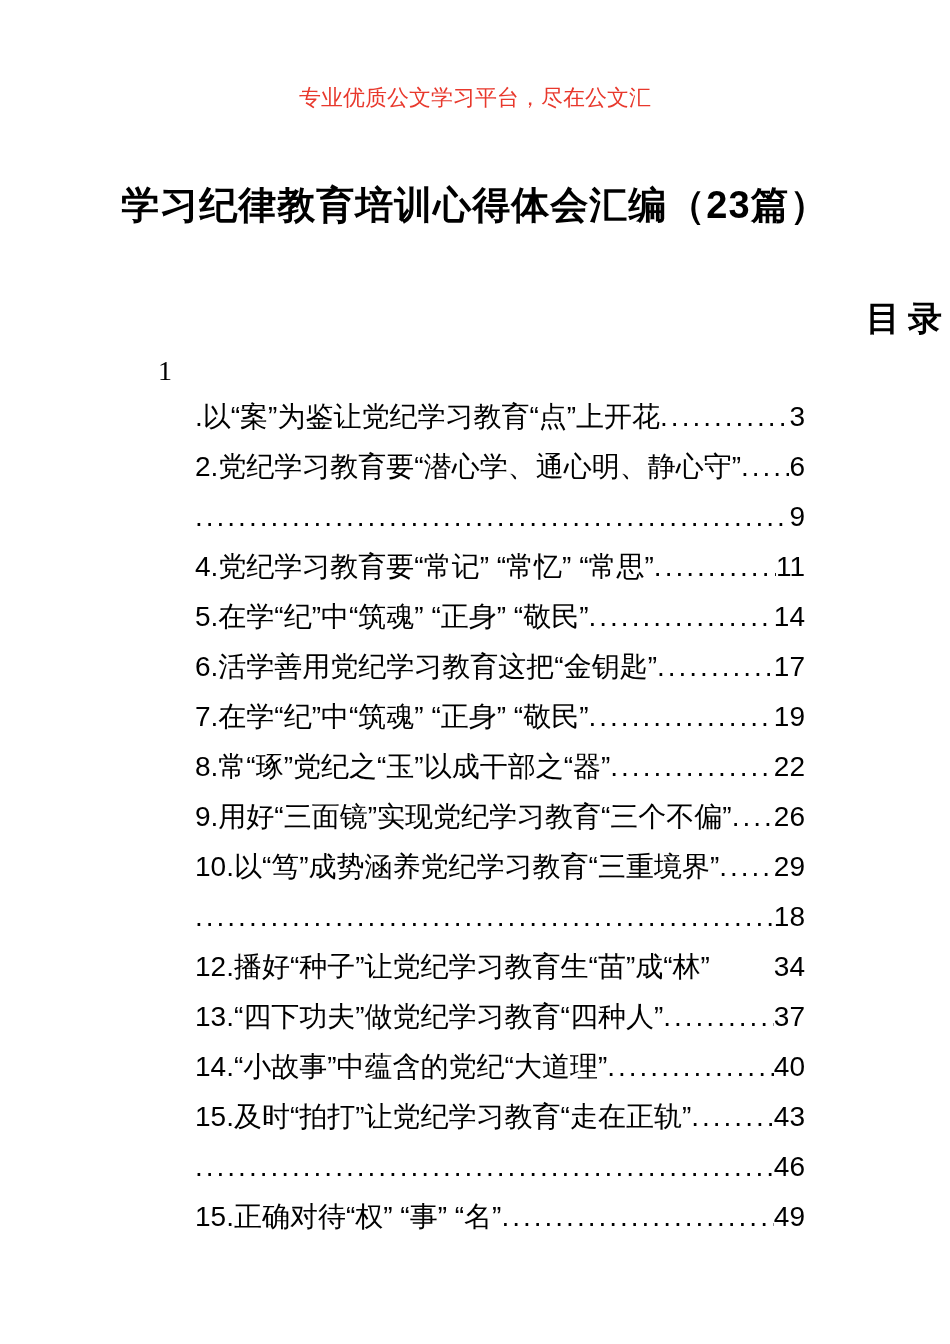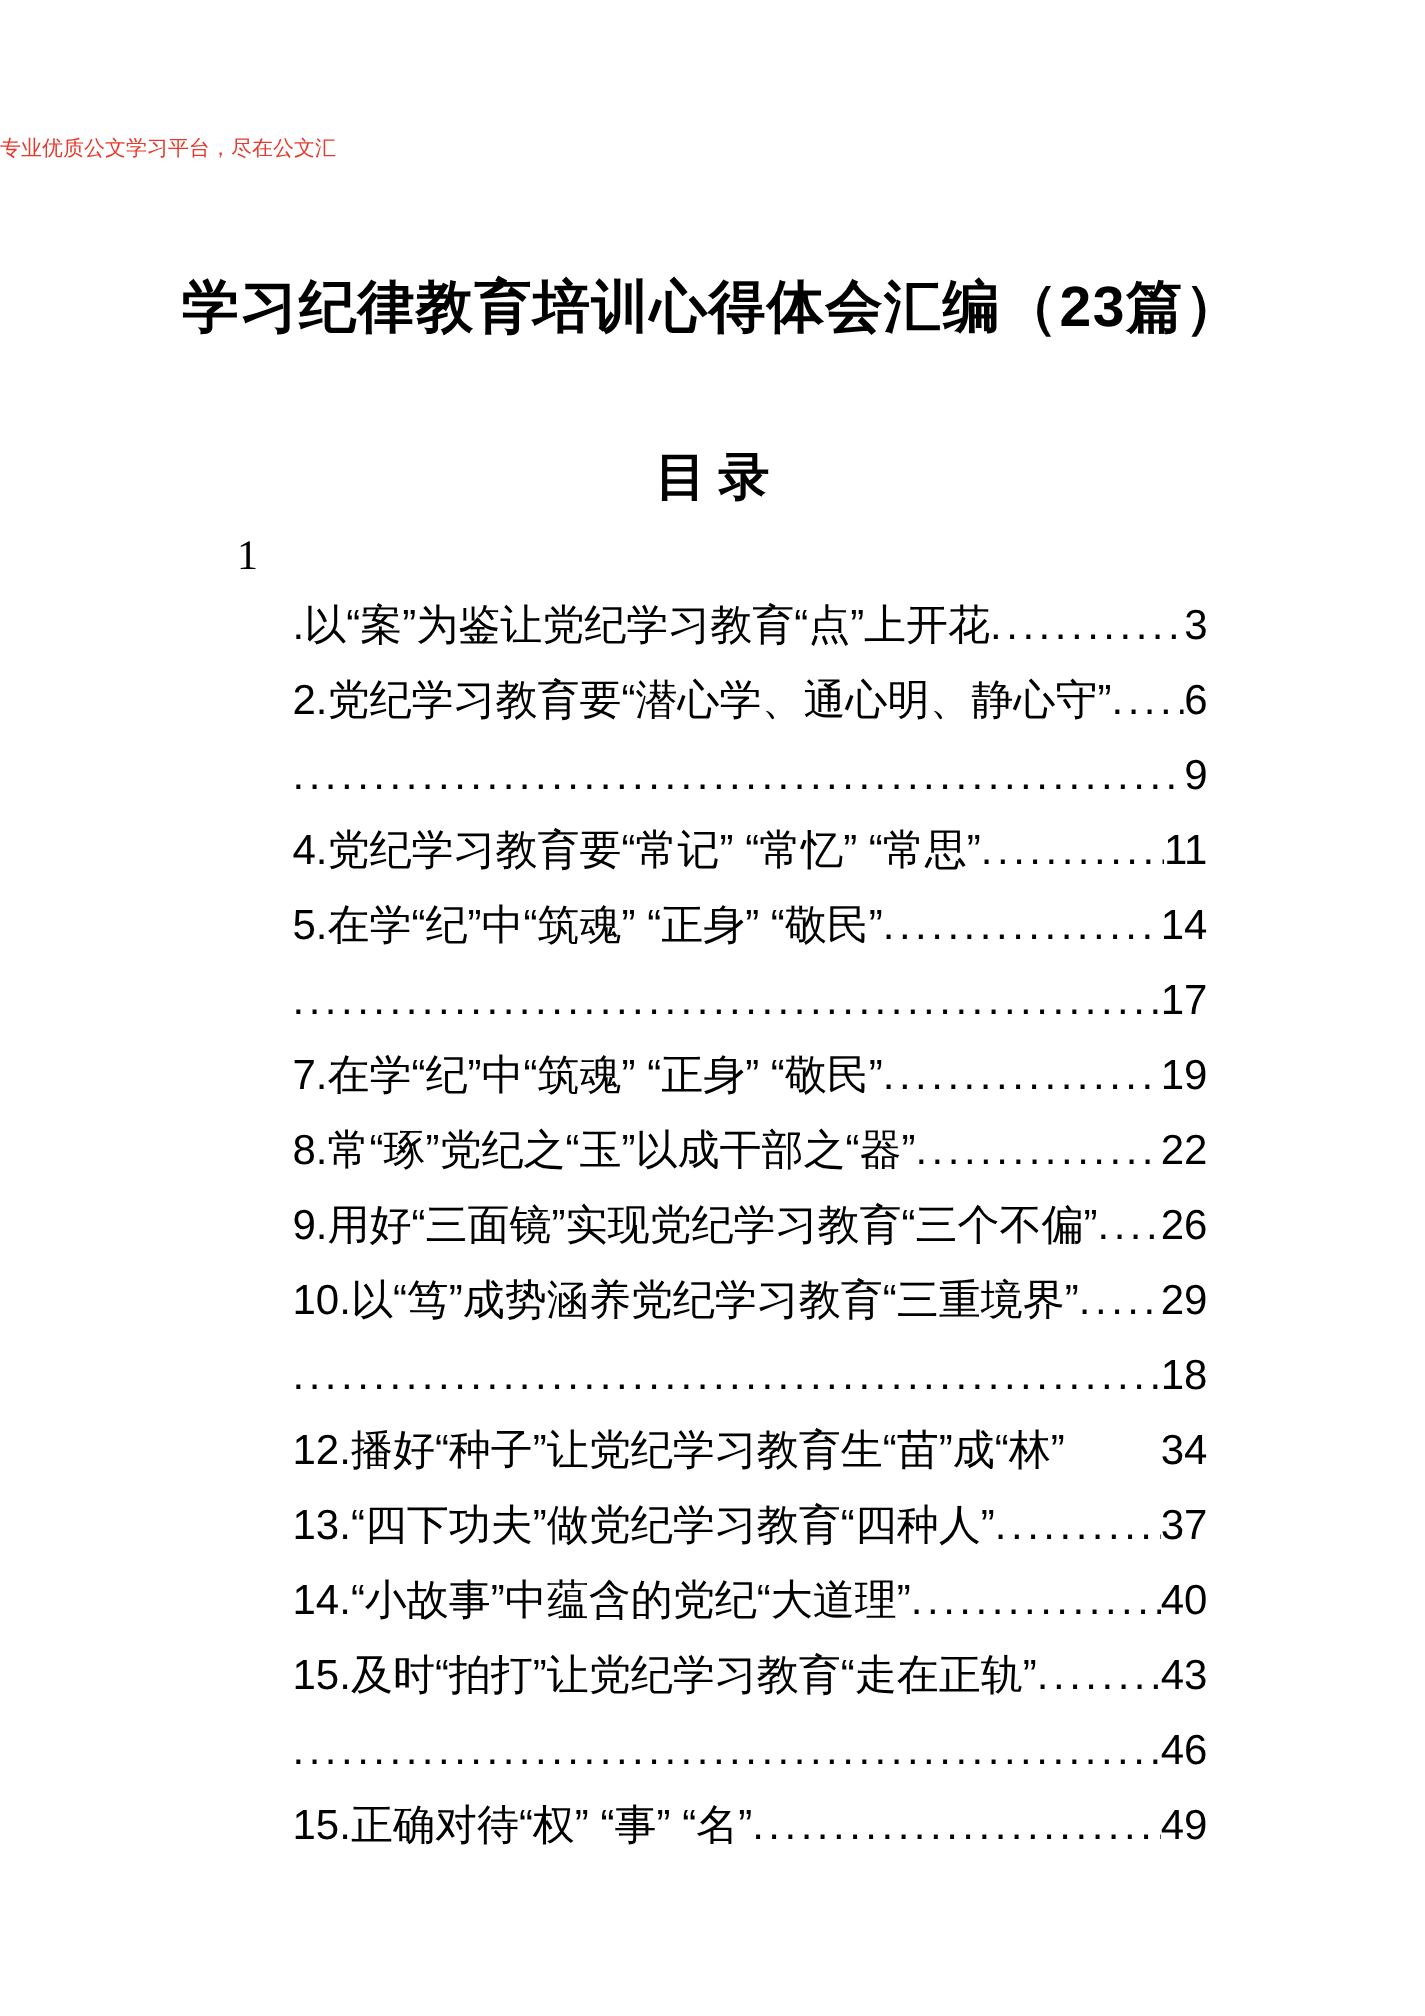--- a/index.html
+++ b/index.html
@@ -16,39 +16,39 @@
   }
   .page {
     width: 950px;
     height: 1344px;
     background: #ffffff;
     box-sizing: border-box;
   }
   .promo {
     margin: 0;
     padding-top: 86px;
-    text-align: left;
-    font-size: 14px;
+    text-align: center;
+    font-size: 22px;
     line-height: 24px;
     color: #e8382c;
     font-weight: 400;
   }
   .title {
     margin: 12px;
     padding-top: 58px;
     text-align: center;
     font-size: 38px;
     line-height: 50px;
     font-weight: 700;
     letter-spacing: 1px;
   }
   .toc-heading {
     margin: 0;
     padding-top: 56px;
-    text-align: center;
+    text-align: right;
     font-size: 34px;
     line-height: 40px;
     font-weight: 700;
     letter-spacing: 8px;
     text-indent: 8px;
   }
   .orphan {
     margin: 0;
     padding-top: 16px;
     padding-left: 158px;
@@ -115,20 +115,21 @@
         <span class="toc-text">4.党纪学习教育要“常记” “常忆” “常思”</span>
         <span class="toc-dots">................................................................................................</span>
         <span class="toc-page">11</span>
       </div>
       <div class="toc-row">
         <span class="toc-text">5.在学“纪”中“筑魂” “正身” “敬民”</span>
         <span class="toc-dots">................................................................................................</span>
         <span class="toc-page">14</span>
       </div>
       <div class="toc-row">
+        <span class="toc-text">6.活学善用党纪学习教育这把“金钥匙”</span>
         <span class="toc-dots">................................................................................................</span>
         <span class="toc-page">17</span>
       </div>
       <div class="toc-row">
         <span class="toc-text">7.在学“纪”中“筑魂” “正身” “敬民”</span>
         <span class="toc-dots">................................................................................................</span>
         <span class="toc-page">19</span>
       </div>
       <div class="toc-row">
         <span class="toc-text">8.常“琢”党纪之“玉”以成干部之“器”</span>

